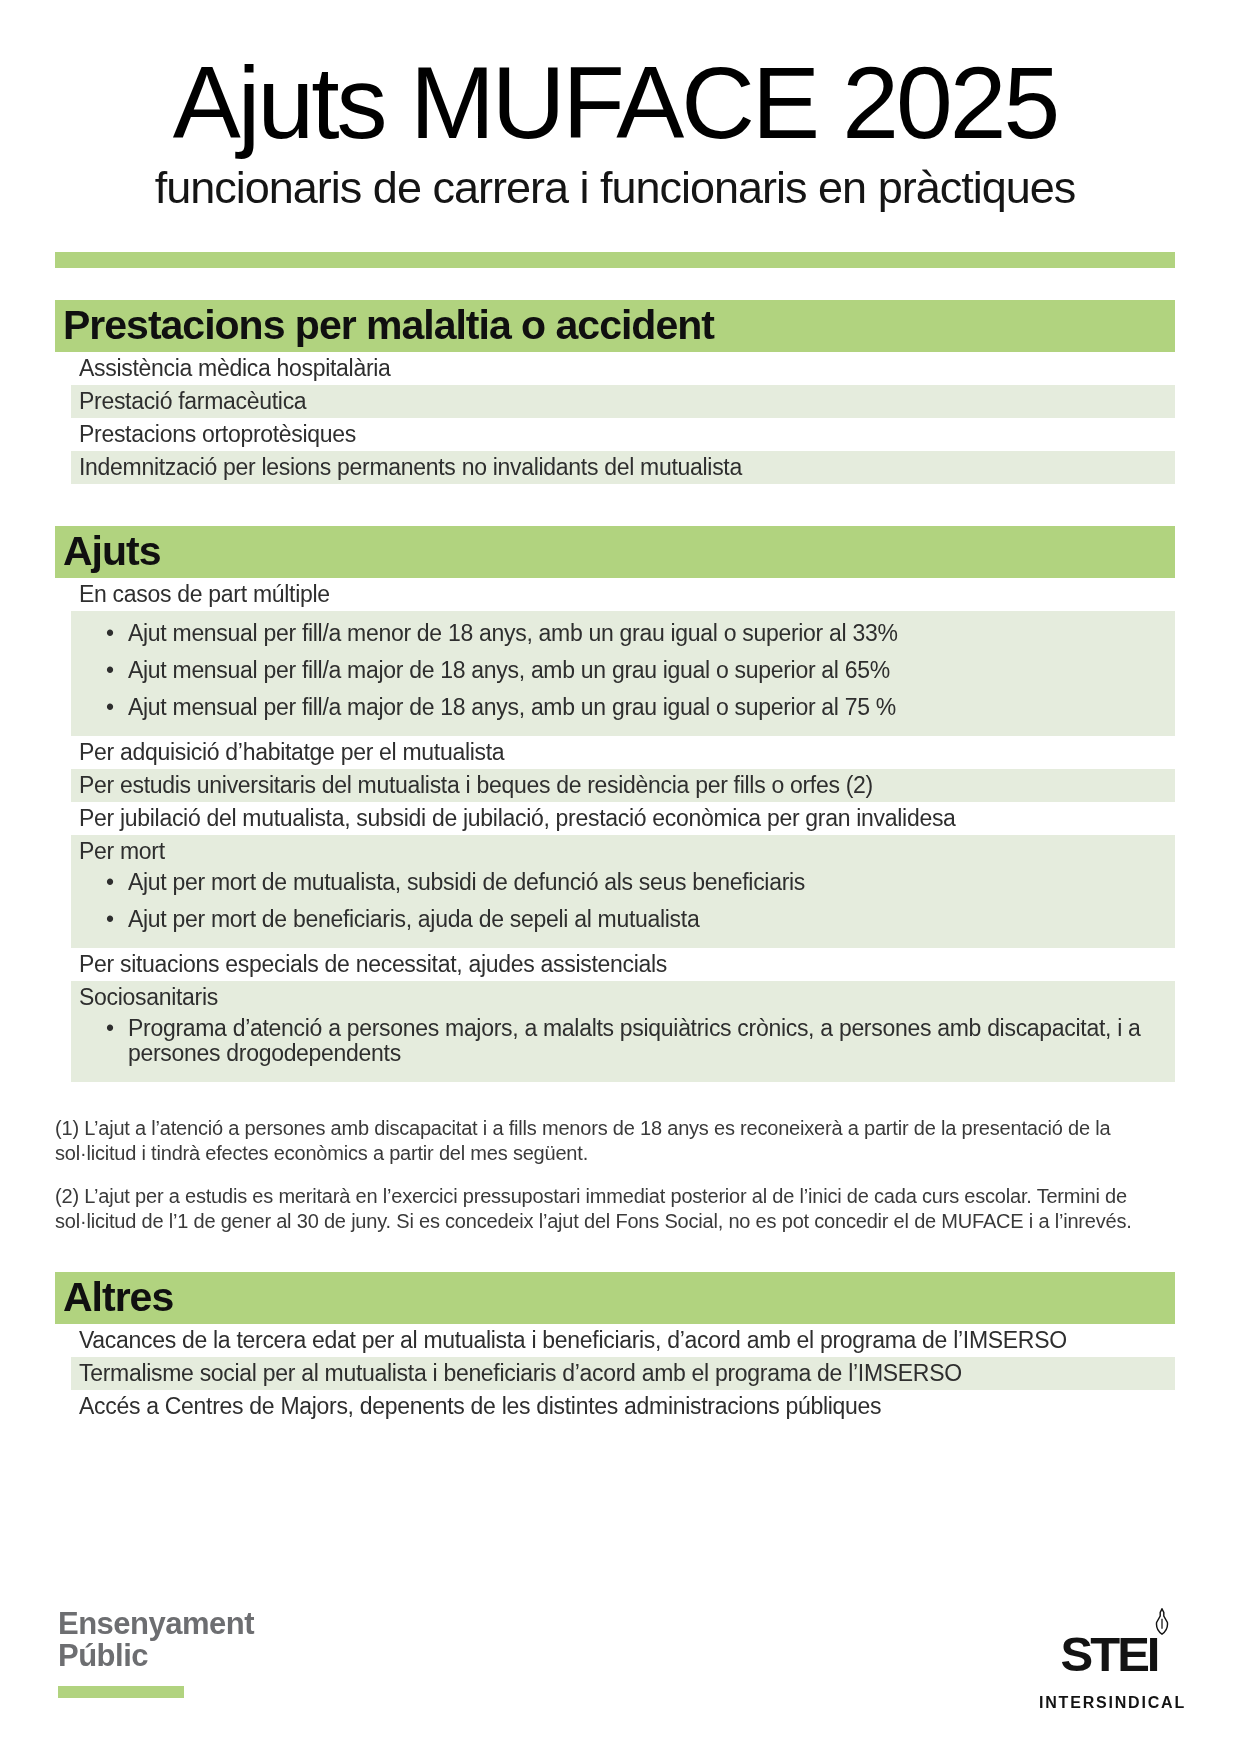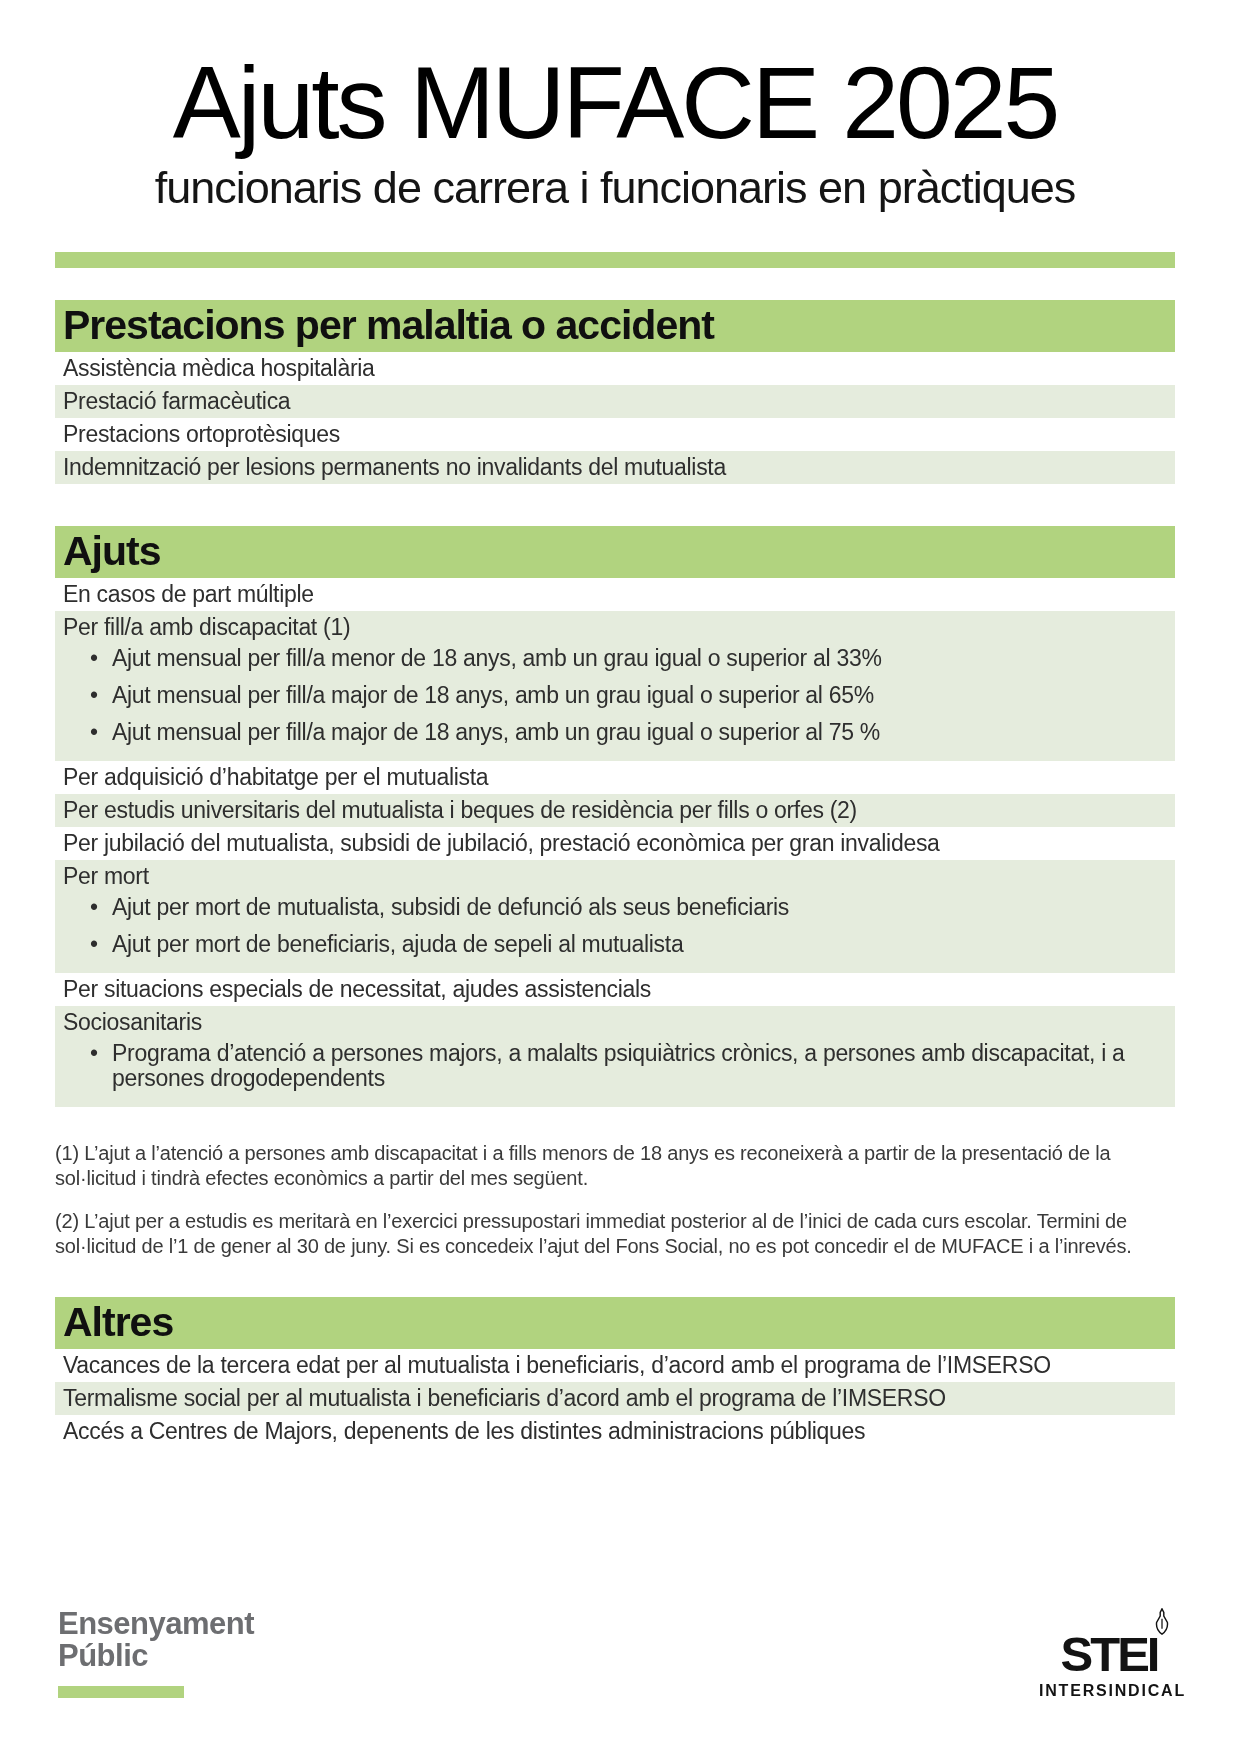--- a/index.html
+++ b/index.html
@@ -61,20 +61,21 @@
   .sec-ajuts{margin-top:42px;}
   .sec-altres{margin-top:38px;}
 
   .rows .row:nth-child(even){background:var(--row-green);}
   .row{
     padding:4px 8px;
     font-size:23px;
     line-height:25px;
     letter-spacing:-0.3px;
     color:#2e2e2e;
+    margin-left:16px;
   }
   .row-label{min-height:25px;}
   .bullets{
     list-style:none;
     margin:6px 0 2px 0;
     padding:0;
   }
   .bullets li{
     position:relative;
     padding-left:49px;
@@ -132,21 +133,21 @@
     right:6px;
   }
   .stei-text{
     font-size:49px;
     font-weight:800;
     letter-spacing:-3px;
     line-height:40px;
     color:#131313;
   }
   .stei-sub{
-    margin-top:8px;
+    margin-top:20px;
     font-size:16px;
     font-weight:700;
     letter-spacing:1.8px;
     color:#131313;
     white-space:nowrap;
   }
 </style>
 </head>
 <body>
 
@@ -174,21 +175,20 @@
     </div>
   </div>
 
   <div class="section sec-ajuts">
     <div class="section-header">Ajuts</div>
     <div class="rows">
       <div class="row">
         <div class="row-label">En casos de part múltiple</div>
       </div>
       <div class="row">
-        <div class="row-label">Per fill/a amb discapacitat (1)</div>
         <ul class="bullets">
           <li>Ajut mensual per fill/a menor de 18 anys, amb un grau igual o superior al 33%</li>
           <li>Ajut mensual per fill/a major de 18 anys, amb un grau igual o superior al 65%</li>
           <li>Ajut mensual per fill/a major de 18 anys, amb un grau igual o superior al 75 %</li>
         </ul>
       </div>
       <div class="row">
         <div class="row-label">Per adquisició d’habitatge per el mutualista</div>
       </div>
       <div class="row">

